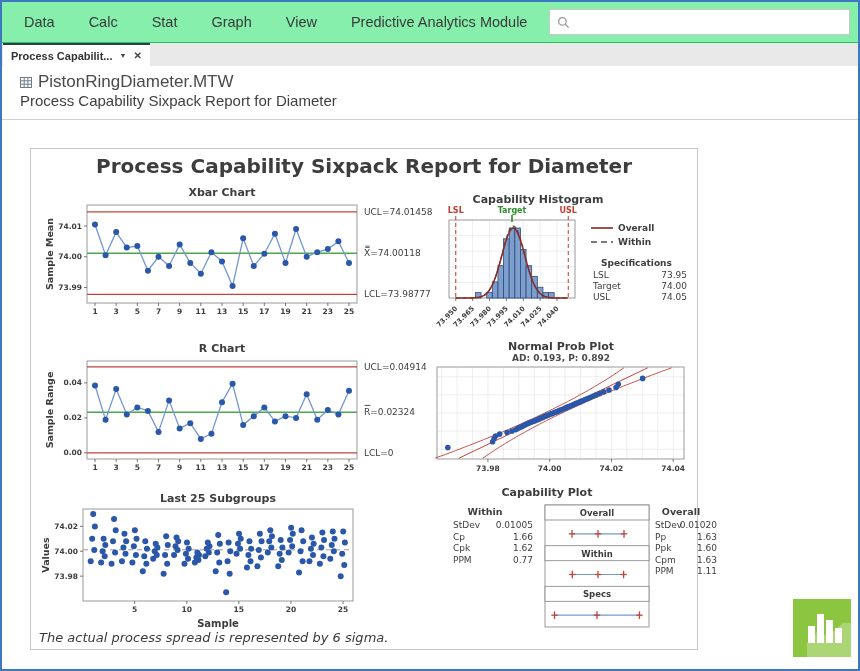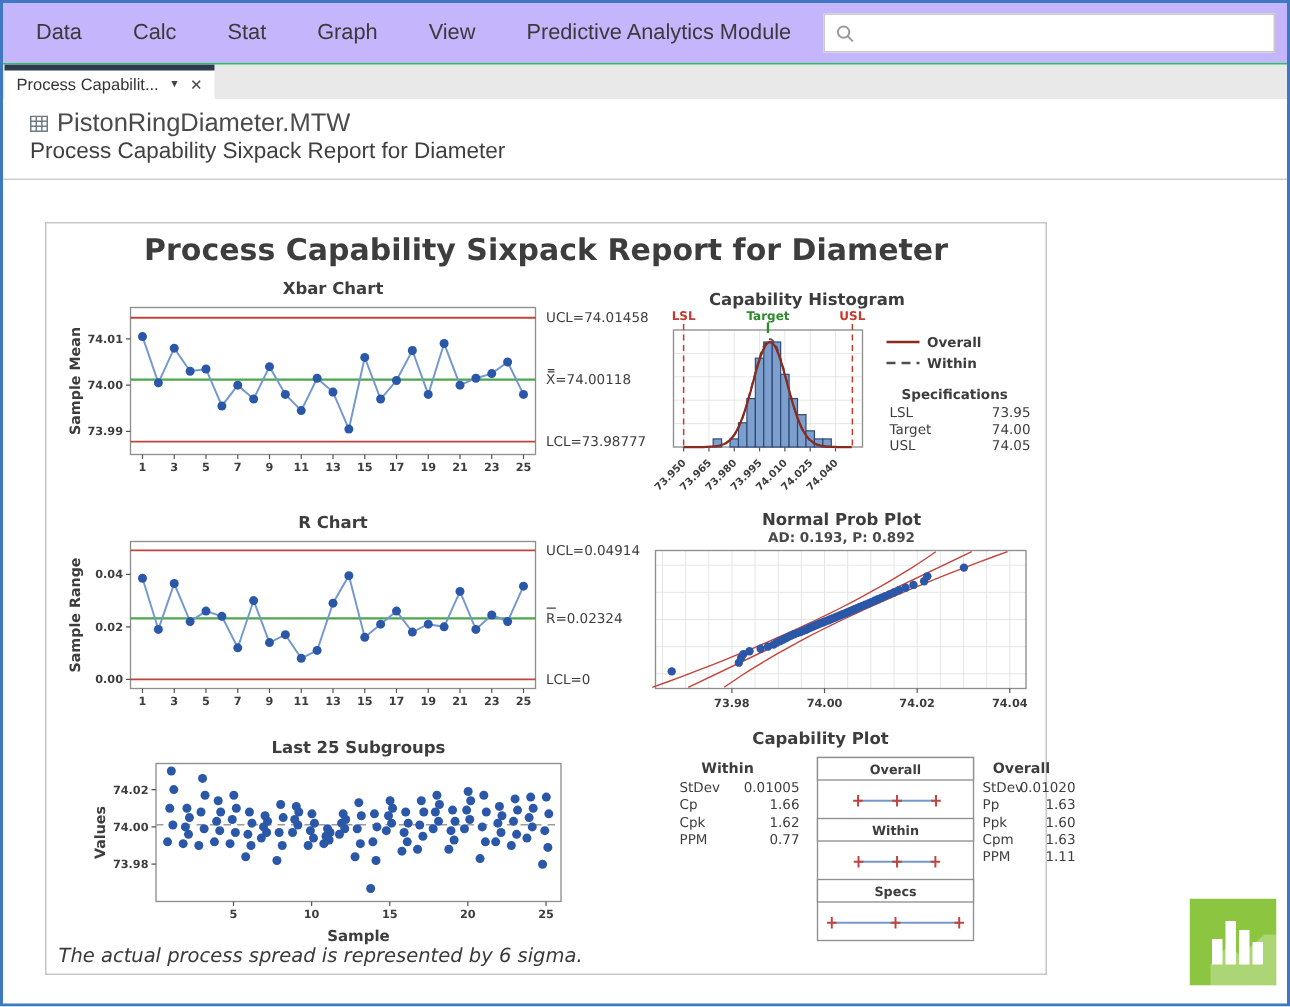--- a/index.html
+++ b/index.html
@@ -1,41 +1,41 @@
 <!DOCTYPE html>
 <html><head>
 <meta charset="utf-8">
 <style>
   html,body{margin:0;padding:0;background:#fff;font-family:"Liberation Sans",sans-serif;}
   .window{position:relative;width:860px;height:671px;box-sizing:border-box;border:2px solid #3e78c0;background:#fff;overflow:hidden;}
 
-  .menubar{position:absolute;top:0;left:0;right:0;height:40px;border-bottom:4px solid #22c55e;background:#c4b5fd;}
+  .menubar{position:absolute;top:0;left:0;right:0;height:40px;border-bottom:1px solid #22c55e;background:#86efac;}
   .menu-items{position:absolute;left:22px;top:0;height:40px;display:flex;align-items:center;gap:34px;}
   .menu-item{font-size:14.5px;color:#3a3a3a;white-space:nowrap;cursor:default;}
   .search{position:absolute;right:8px;top:7px;width:301px;height:26px;box-sizing:border-box;border:1px solid #c9c9c9;background:#fff;display:flex;align-items:center;padding:0 7px;gap:7px;}
   .search input{border:none;outline:none;flex:1;font-size:13px;color:#555;font-family:inherit;background:transparent;}
   .search input::placeholder{color:#8a8a8a;}
 
   .tabrow{position:absolute;top:41px;left:0;right:0;height:23px;background:#e9e9e9;}
-  .tab{position:absolute;left:1px;top:0;height:23px;box-sizing:border-box;background:#fff;border-top:4px solid #0f766e;display:flex;align-items:center;padding:0 8px;gap:7px;font-size:11px;color:#333;cursor:default;}
+  .tab{position:absolute;left:1px;top:0;height:23px;box-sizing:border-box;background:#fff;border-top:2px solid #0f766e;display:flex;align-items:center;padding:0 8px;gap:7px;font-size:11px;color:#333;cursor:default;font-weight:bold;}
   .tab .caret{font-size:7px;color:#444;}
   .tab .close{font-size:10px;color:#444;}
 
   .worksheet-row{position:absolute;top:70px;left:18px;display:flex;align-items:center;gap:6px;font-size:17px;color:#4a4a4a;}
   .page-title{position:absolute;top:90px;left:18px;margin:0;font-size:15px;font-weight:400;color:#3f3f3f;}
   .rule{position:absolute;top:117px;left:0;right:0;height:0;border-top:1px solid #cfcfcf;}
 
   .report{position:absolute;left:28px;top:146px;width:668px;height:502px;box-sizing:border-box;border:1px solid #c6c6c6;background:#fff;}
   .report-title{position:absolute;top:5px;left:0;right:0;text-align:center;font-family:"DejaVu Sans",sans-serif;font-weight:700;font-size:20px;color:#3d3d3d;}
   .chart{position:absolute;}
   #chart-xbar{left:8px;top:34px;width:400px;height:148px;text-align:right;}
   #chart-hist{left:402px;top:24px;width:260px;height:150px;margin-top:17px;}
   #chart-r{left:8px;top:190px;width:400px;height:148px;}
   #chart-prob{left:396px;top:190px;width:290px;height:145px;}
-  #chart-sub{left:25px;top:340px;width:400px;height:152px;}
+  #chart-sub{left:4px;top:340px;width:400px;height:152px;}
   #chart-cap{left:396px;top:336px;width:290px;height:150px;}
   .chart svg{display:block;width:100%;height:100%;}
   .footnote{position:absolute;left:8px;bottom:4px;font-family:"DejaVu Sans",sans-serif;font-style:italic;font-size:13px;color:#3a3a3a;}
 
   .minitab-icon{position:absolute;left:791px;top:597px;width:58px;height:58px;}
 </style>
 </head>
 <body>
 
 <div class="window" style="border-color: rgb(62, 120, 192);">

